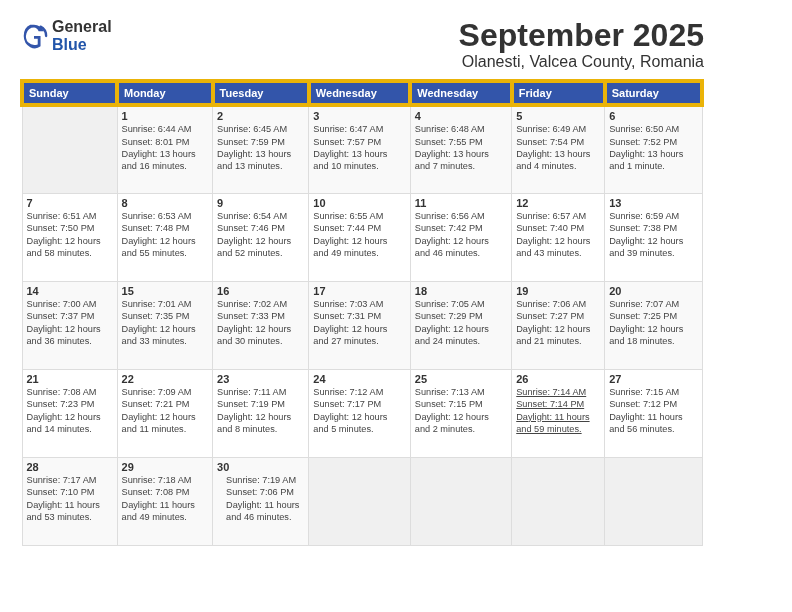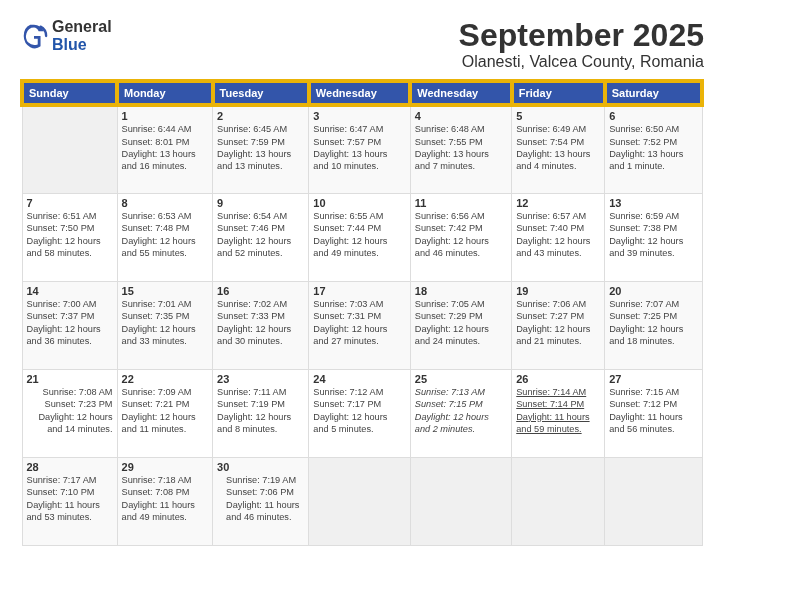--- a/index.html
+++ b/index.html
@@ -269,21 +269,21 @@
             <span class="day-number">20</span>
             <div class="day-info" style="white-space: pre-line;">Sunrise: 7:07 AM
 Sunset: 7:25 PM
 Daylight: 12 hours
 and 18 minutes.</div>
           </td>
         </tr>
         <tr>
           <td>
             <span class="day-number">21</span>
-            <div class="day-info" style="white-space: pre-line; text-align: right;">Sunrise: 7:08 AM
+            <div class="day-info" style="white-space: pre-line;">Sunrise: 7:08 AM
 Sunset: 7:23 PM
 Daylight: 12 hours
 and 14 minutes.</div>
           </td>
           <td>
             <span class="day-number">22</span>
             <div class="day-info" style="white-space: pre-line;">Sunrise: 7:09 AM
 Sunset: 7:21 PM
 Daylight: 12 hours
 and 11 minutes.</div>
@@ -297,21 +297,21 @@
           </td>
           <td>
             <span class="day-number">24</span>
             <div class="day-info" style="white-space: pre-line;">Sunrise: 7:12 AM
 Sunset: 7:17 PM
 Daylight: 12 hours
 and 5 minutes.</div>
           </td>
           <td>
             <span class="day-number">25</span>
-            <div class="day-info" style="white-space: pre-line; font-style: italic;">Sunrise: 7:13 AM
+            <div class="day-info" style="white-space: pre-line;">Sunrise: 7:13 AM
 Sunset: 7:15 PM
 Daylight: 12 hours
 and 2 minutes.</div>
           </td>
           <td>
             <span class="day-number">26</span>
             <div class="day-info" style="white-space: pre-line; text-decoration: underline;">Sunrise: 7:14 AM
 Sunset: 7:14 PM
 Daylight: 11 hours
 and 59 minutes.</div>

